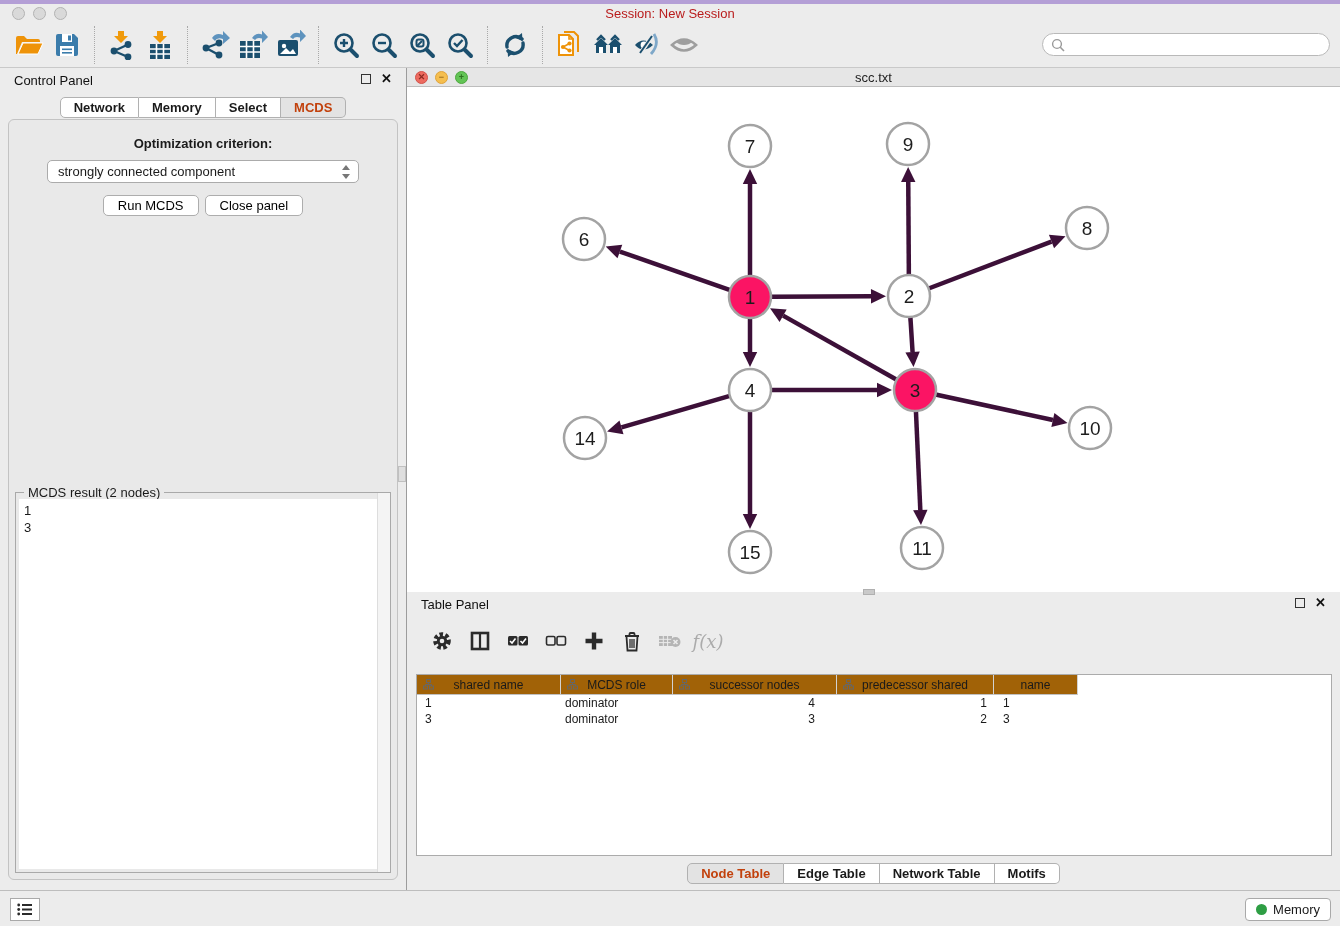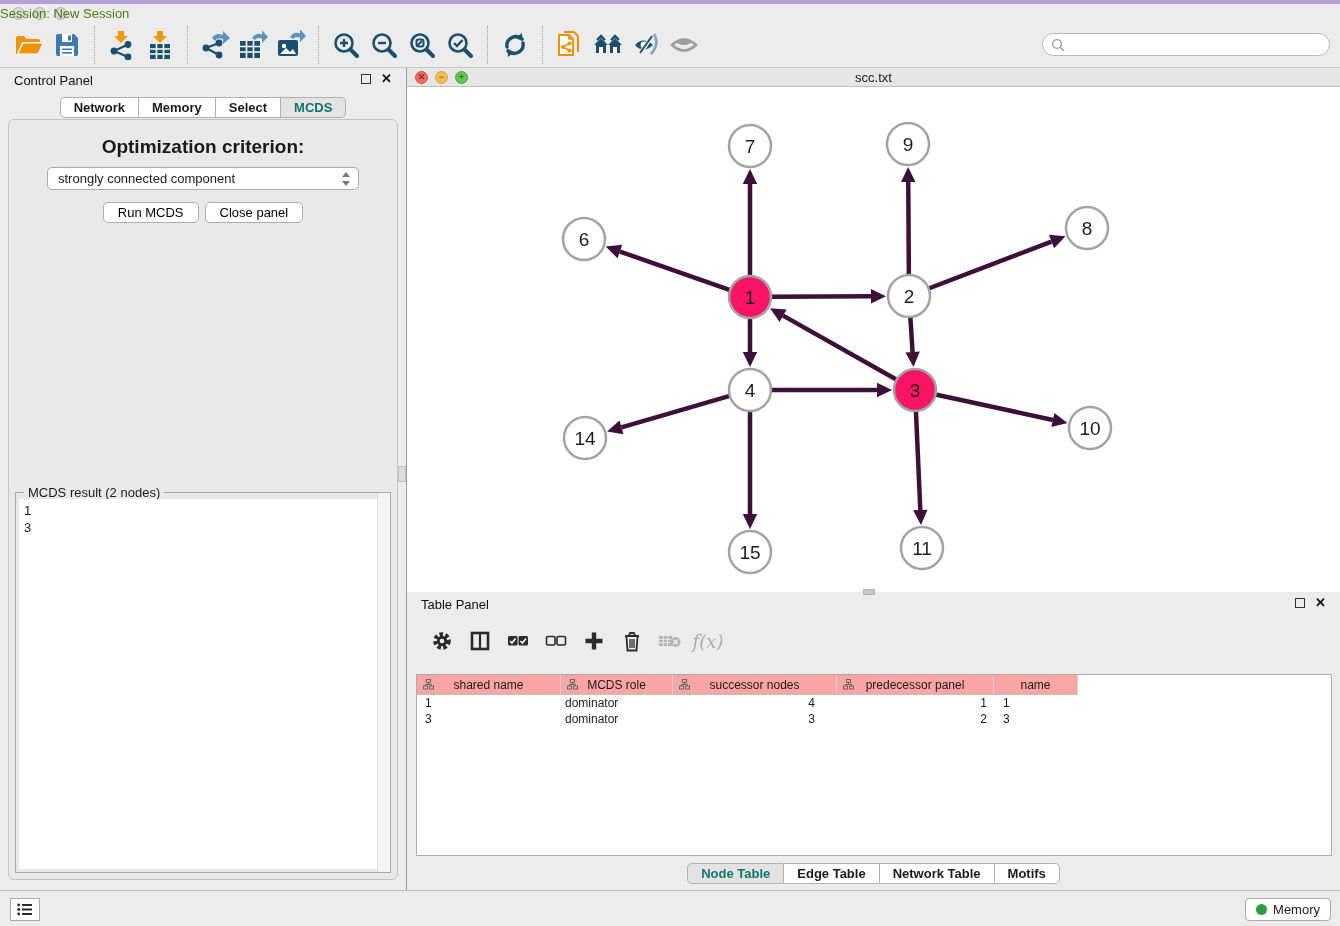--- a/index.html
+++ b/index.html
@@ -8,21 +8,21 @@
 
   
   .top-strip { position:absolute; left:0; top:0; width:1340px; height:4px; background:#b49fd6; }
   .titlebar { position:absolute; left:0; top:4px; width:1340px; height:18px; }
   .traffic { position:absolute; left:12px; top:3px; display:flex; gap:8px; }
   .light { width:13px; height:13px; border-radius:50%; border:1px solid #b3b3b3; background:#d9d9d9;
            font-size:9px; font-weight:700; text-align:center; line-height:11px; }
   .light.red   { background:#ed6b60; border-color:#d2524a; color:#8e2a22; }
   .light.yellow{ background:#f5be4e; border-color:#dfa33b; color:#9a6e20; }
   .light.green { background:#62c455; border-color:#4ea73f; color:#2e7320; }
-  .app-title { position:absolute; left:0; right:0; top:2px; font-size:13px; color:#4d7c0f; }
+  .app-title { position:absolute; left:0; right:0; top:2px; text-align:center; font-size:13px; color:#b91c1c; }
 
   .toolbar { position:absolute; left:0; top:22px; width:1340px; height:46px; border-bottom:1px solid #c9c9c9;
              display:flex; align-items:center; padding-left:10px; }
   .tbtn { width:38px; height:38px; display:flex; align-items:center; justify-content:center; }
   .tsep { width:1px; height:38px; border-left:1px dotted #a9a9a9; margin:0 8px; }
   .search-box { position:absolute; right:10px; top:11px; width:288px; height:23px; background:#fff;
                 border:1px solid #b9b9b9; border-radius:12px; display:flex; align-items:center; padding-left:8px; }
   .search-box input { border:none; outline:none; flex:1; font-size:12px; background:transparent; height:18px; }
 
   
@@ -31,26 +31,26 @@
   .panel-head .ph-title { position:absolute; left:14px; top:5px; font-size:13px; color:#111; }
   .ph-icons { position:absolute; right:14px; top:6px; display:flex; gap:10px; align-items:center; }
   .float-ic { width:10px; height:10px; border:1.5px solid #333; }
   .close-ic { font-size:13px; font-weight:700; color:#111; line-height:10px; }
 
   .seg { display:flex; justify-content:center; }
   .seg-tab { background:#fff; border:1px solid #b1b1b1; border-left:none; padding:0 13px; font-size:13px;
              font-weight:700; color:#1a1a1a; height:21px; line-height:20px; }
   .seg-tab:first-child { border-left:1px solid #b1b1b1; border-radius:5px 0 0 5px; }
   .seg-tab:last-child { border-radius:0 5px 5px 0; }
-  .seg-tab.active { background:#e3e3e3; color:#0f766e; }
+  .seg-tab.active { background:#e3e3e3; color:#c2410c; }
   .cp-tabs { position:absolute; left:0; right:0; top:29px; }
 
   .cp-content { position:absolute; left:8px; right:8px; top:51px; bottom:10px; background:#e9e9e9;
                 border:1px solid #c3c3c3; border-radius:6px; }
-  .opt-label { text-align:center; margin-top:16px; font-size:19px; font-weight:600; }
+  .opt-label { text-align:center; margin-top:16px; font-size:13px; font-weight:600; }
   .combo { position:relative; margin:9px auto 0; width:312px; height:23px; background:#fff; border:1px solid #ababab;
            border-radius:5px; font-size:13px; line-height:21px; padding-left:10px; }
   .combo .stepper { position:absolute; right:6px; top:2px; width:11px; height:18px; }
   .combo .stepper .up, .combo .stepper .dn { position:absolute; left:1px; width:0; height:0;
            border-left:4.5px solid transparent; border-right:4.5px solid transparent; }
   .combo .stepper .up { top:2px; border-bottom:5px solid #777; }
   .combo .stepper .dn { bottom:2px; border-top:5px solid #777; }
   .btn-row { display:flex; justify-content:center; gap:6px; margin-top:12px; }
   .mac-btn { background:#fff; border:1px solid #adadad; border-radius:5px; height:21px; line-height:19px;
              font-size:13px; padding:0 14px; }
@@ -72,21 +72,21 @@
                   border:1px solid #c0c0c0; }
 
   
   .table-panel { position:absolute; left:407px; top:592px; width:933px; height:298px; }
   .tp-toolbar { position:absolute; left:8px; right:8px; top:28px; height:42px; display:flex; align-items:center;
                 gap:12px; padding-left:14px; }
   .tp-ic { display:flex; align-items:center; justify-content:center; width:26px; height:26px; }
   .fx { font-family:"DejaVu Serif", serif; font-style:italic; font-size:18px; color:#ababab; }
   .tbl { position:absolute; left:9px; right:8px; top:82px; bottom:34px; background:#fff; border:1px solid #ababab; overflow:hidden; }
   .tbl-header { display:flex; height:20px; }
-  .th { background:#fca5a5; border-right:1px solid #d2d2d2; border-bottom:1px solid #c0c0c0; font-size:12px;
+  .th { background:#a16207; border-right:1px solid #d2d2d2; border-bottom:1px solid #c0c0c0; font-size:12px;
         display:flex; align-items:center; justify-content:center; gap:5px; position:relative; }
   .th .sort-ic { position:absolute; left:6px; top:4px; }
   .tbl-row { display:flex; height:16px; font-size:12px; }
   .td { padding:1px 4px 0 4px; white-space:nowrap; overflow:hidden; }
   .tp-tabs { position:absolute; left:0; right:0; bottom:6px;align-items:flex-end; }
 
   
   .status-bar { position:absolute; left:0; top:890px; width:1340px; height:36px; border-top:1px solid #bdbdbd; }
   .list-btn { position:absolute; left:10px; top:7px; width:30px; height:23px; background:#fff; border:1px solid #a9a9a9;
               display:flex; align-items:center; justify-content:center; }
@@ -439,21 +439,21 @@
           </svg>
           <span>successor nodes</span>
         </div>
         <div class="th" style="width: 157px;">
           <svg class="sort-ic" width="11" height="11" viewBox="0 0 11 11">
             <rect x="3.5" y="0.5" width="4" height="3" fill="none" stroke="#666" stroke-width="1"></rect>
             <rect x="0.5" y="7" width="4" height="3" fill="none" stroke="#666" stroke-width="1"></rect>
             <rect x="6.5" y="7" width="4" height="3" fill="none" stroke="#666" stroke-width="1"></rect>
             <path d="M5.5 3.5 V5.5 M2.5 7 V5.5 H8.5 V7" fill="none" stroke="#666" stroke-width="1"></path>
           </svg>
-          <span>predecessor panel</span>
+          <span>predecessor shared</span>
         </div>
         <div class="th" style="width: 84px;">
           <span>name</span>
         </div>
       </div>
     <div>
         <div class="tbl-row">
           <div class="td" style="width: 144px; text-align: left; padding-left: 8px; padding-right: 4px;">1</div>
           <div class="td" style="width: 112px; text-align: left; padding-left: 4px; padding-right: 4px;">dominator</div>
           <div class="td" style="width: 164px; text-align: right; padding-left: 4px; padding-right: 22px;">4</div>

